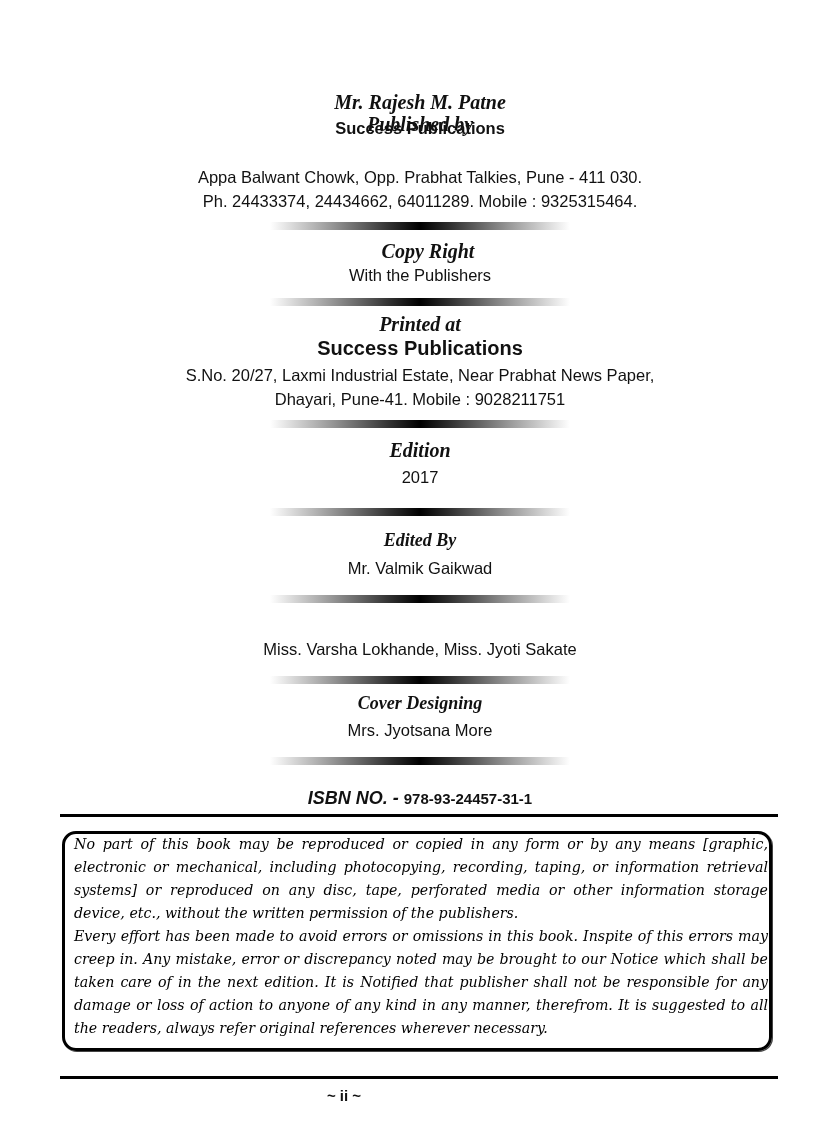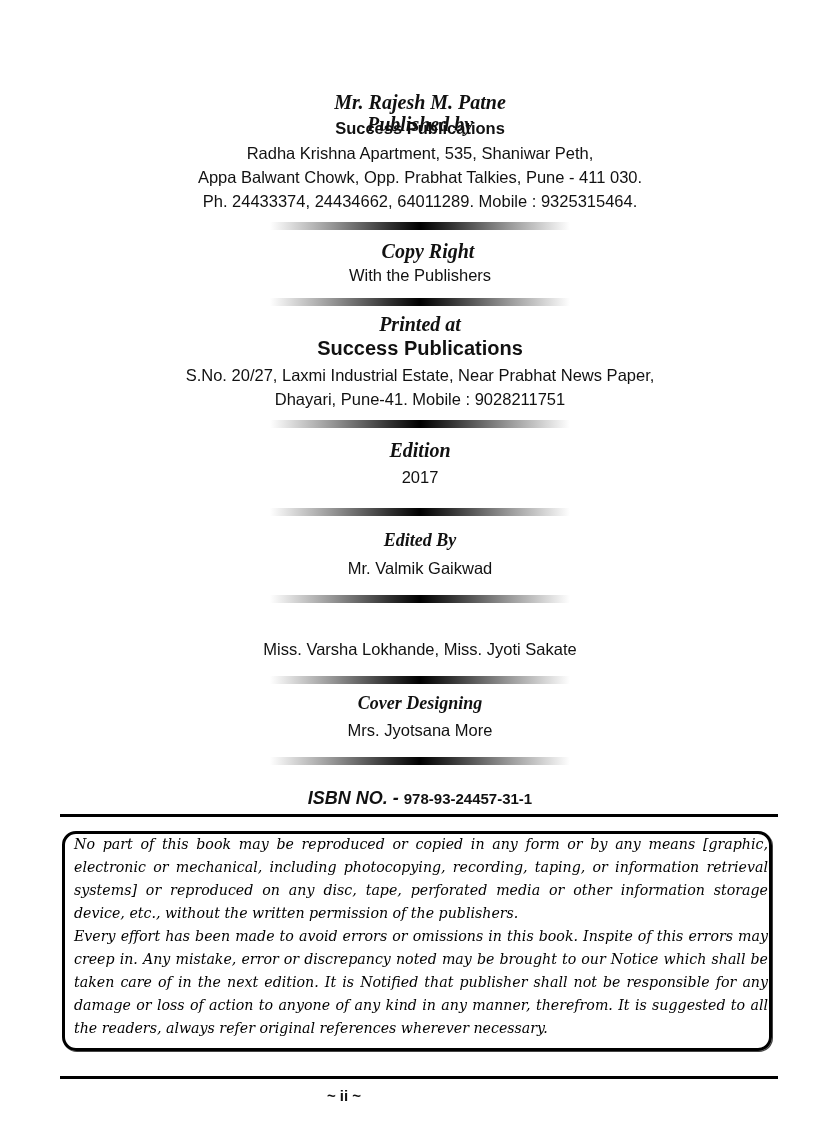--- a/index.html
+++ b/index.html
@@ -35,21 +35,20 @@
   .pageno { position: absolute; top: 1087px; left: 0; width: 688px; text-align: center; font-family: "Liberation Sans", "DejaVu Sans", sans-serif; font-weight: bold; font-size: 15px; }
 </style>
 </head>
 <body>
 
 <div class="page">
 
   <div class="line serif-it h-it" style="top:66px;margin-top:47px;">Published by</div>
   <div class="line serif-it h-it" style="top:91px;">Mr. Rajesh M. Patne</div>
   <div class="line sans bold-sans" style="top:119px;">Success Publications</div>
-  <div class="line sans body-txt" style="top:144px;">Radha Krishna Apartment, 535, Shaniwar Peth,</div>
   <div class="line sans body-txt" style="top:168px;">Appa Balwant Chowk, Opp. Prabhat Talkies, Pune - 411 030.</div>
   <div class="line sans body-txt" style="top:192px;">Ph.  24433374, 24434662, 64011289. Mobile : 9325315464.</div>
 
   <div class="divider" style="top:222px;"></div>
 
   <div class="line serif-it h-it" style="top:240px;padding-left:8px;">Copy Right</div>
   <div class="line sans body-txt" style="top:266px;">With the Publishers</div>
 
   <div class="divider" style="top:298px;"></div>
 

